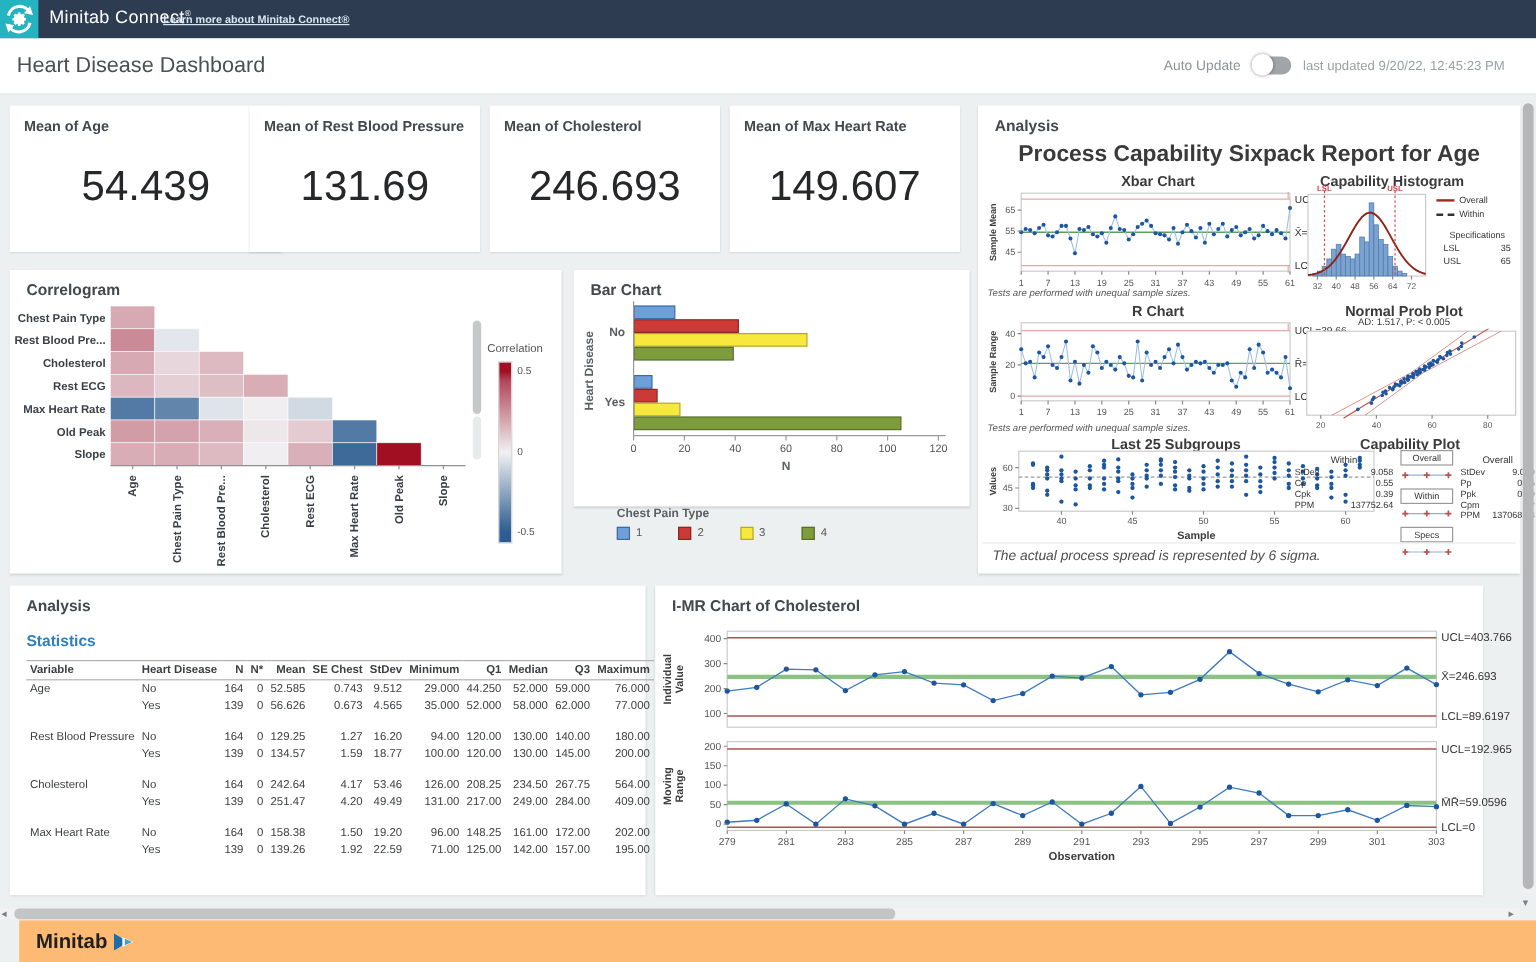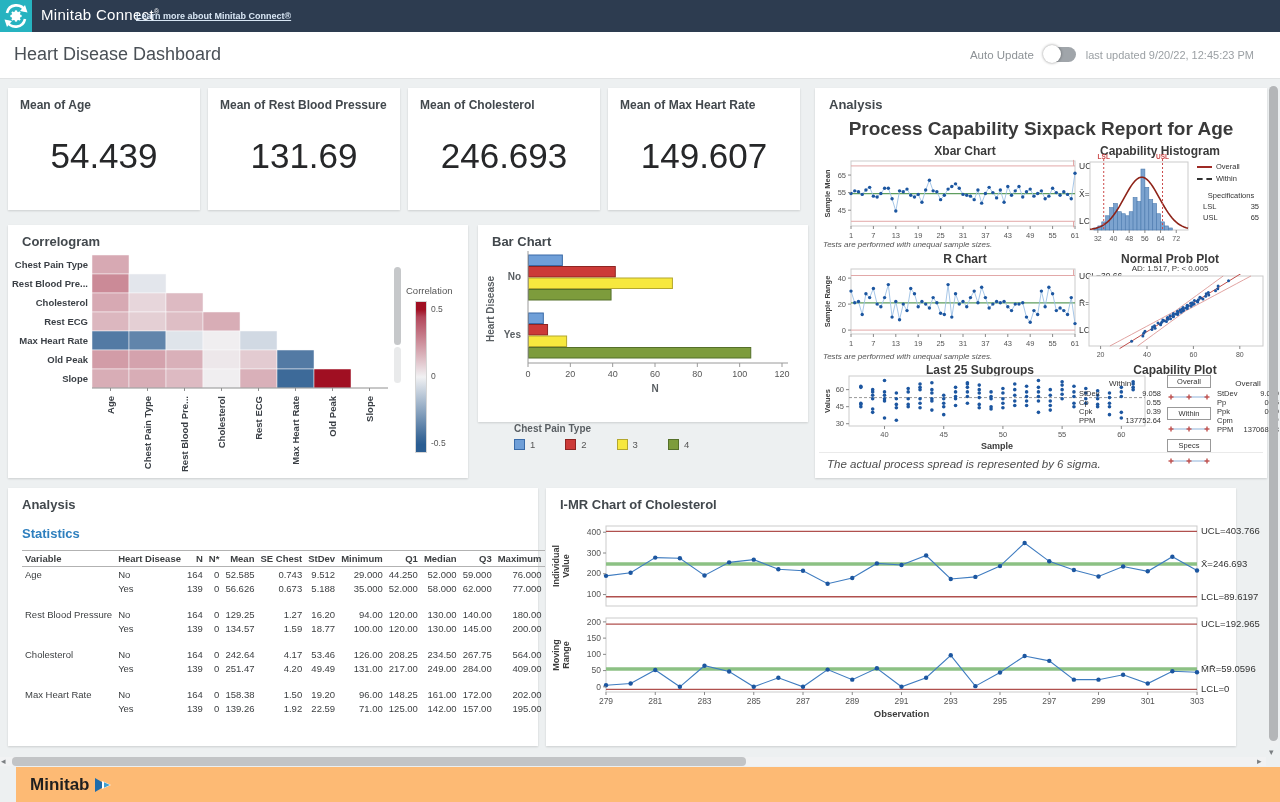--- a/index.html
+++ b/index.html
@@ -107,21 +107,21 @@
     <div class="h-title">Heart Disease Dashboard</div>
     <div class="h-right">
       <span class="au-label">Auto Update</span>
       <span class="toggle">
           <span class="knob"></span>
         </span>
       <span class="ts">last updated 9/20/22, 12:45:23 PM</span>
     </div>
   </div>
 
-  <div class="card" style="left:8px;top:88px;width:192px;height:122px;">
+  <div class="card" style="left:8px;top:88px;width:192px;height:122px;padding-left:35px;">
     <div class="kpi-label">Mean of Age</div>
     <div class="kpi-value">54.439</div>
   </div>
   <div class="card" style="left:208px;top:88px;width:192px;height:122px;">
     <div class="kpi-label">Mean of Rest Blood Pressure</div>
     <div class="kpi-value">131.69</div>
   </div>
   <div class="card" style="left:408px;top:88px;width:192px;height:122px;">
     <div class="kpi-label">Mean of Cholesterol</div>
     <div class="kpi-value">246.693</div>
@@ -868,21 +868,21 @@
               <td class="r">59.000</td>
               <td class="r">76.000</td>
             </tr>
             <tr>
               <td class="l"></td>
               <td class="l">Yes</td>
               <td class="r">139</td>
               <td class="r">0</td>
               <td class="r">56.626</td>
               <td class="r">0.673</td>
-              <td class="r">5.188</td>
+              <td class="r">4.565</td>
               <td class="r">35.000</td>
               <td class="r">52.000</td>
               <td class="r">58.000</td>
               <td class="r">62.000</td>
               <td class="r">77.000</td>
             </tr>
             <tr class="sp">
               <td colspan="12"></td>
             </tr>
             <tr>

